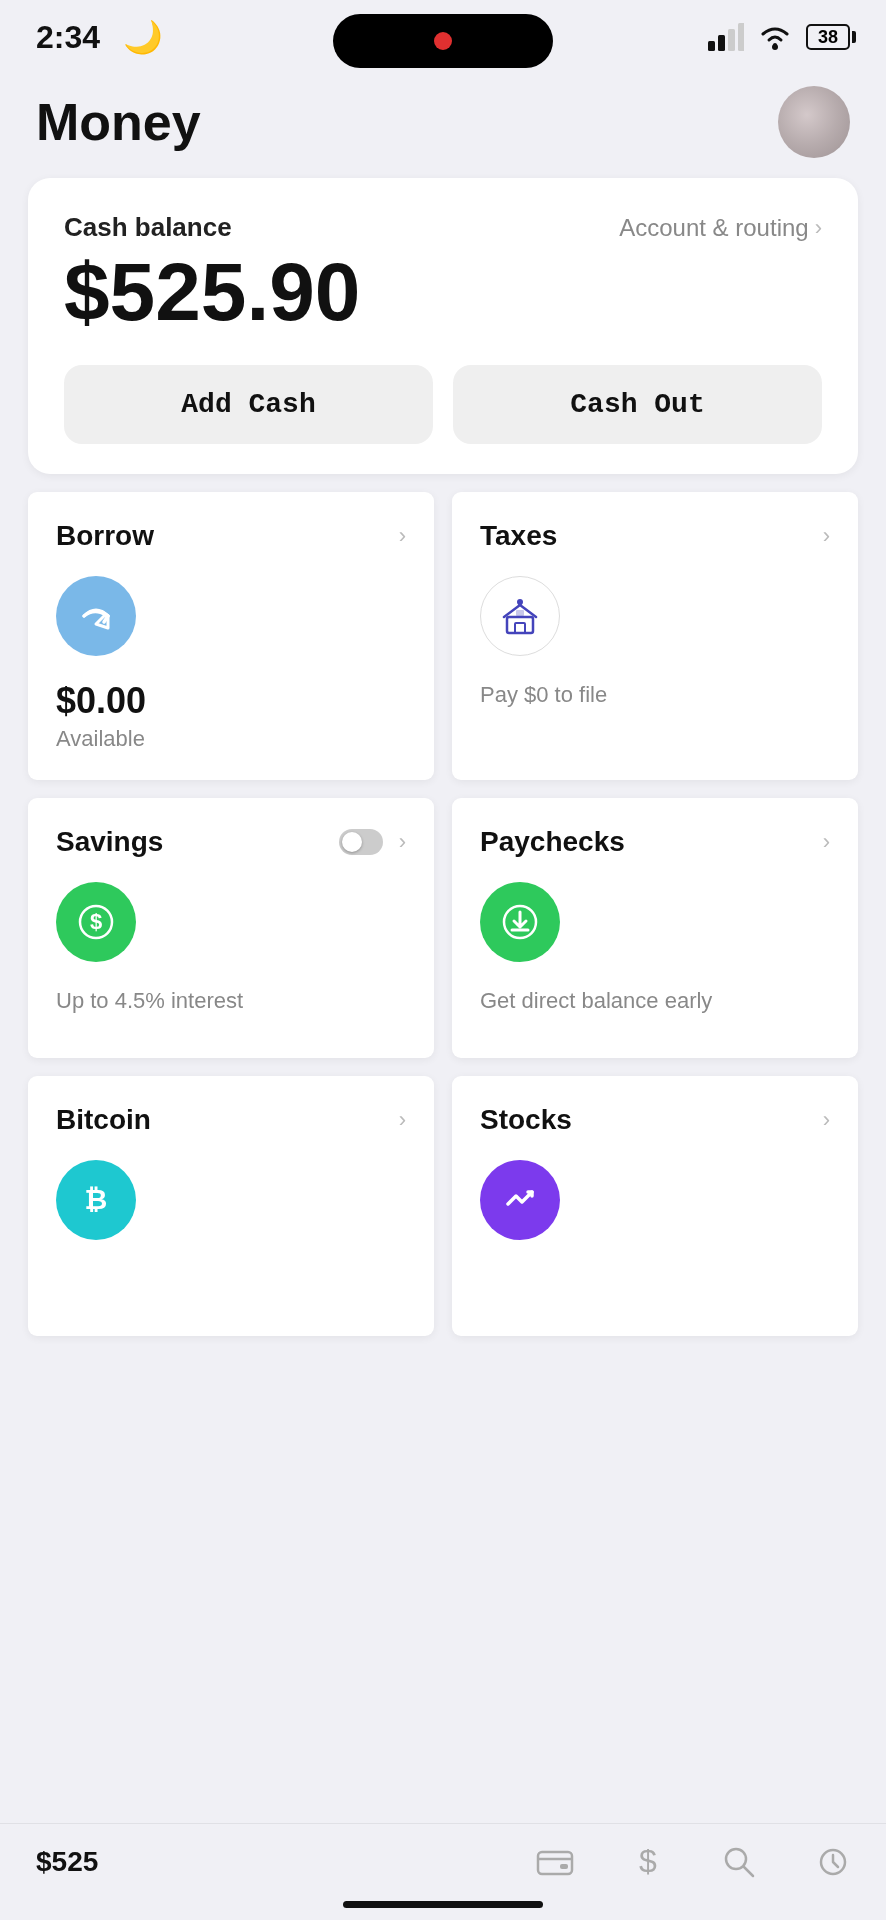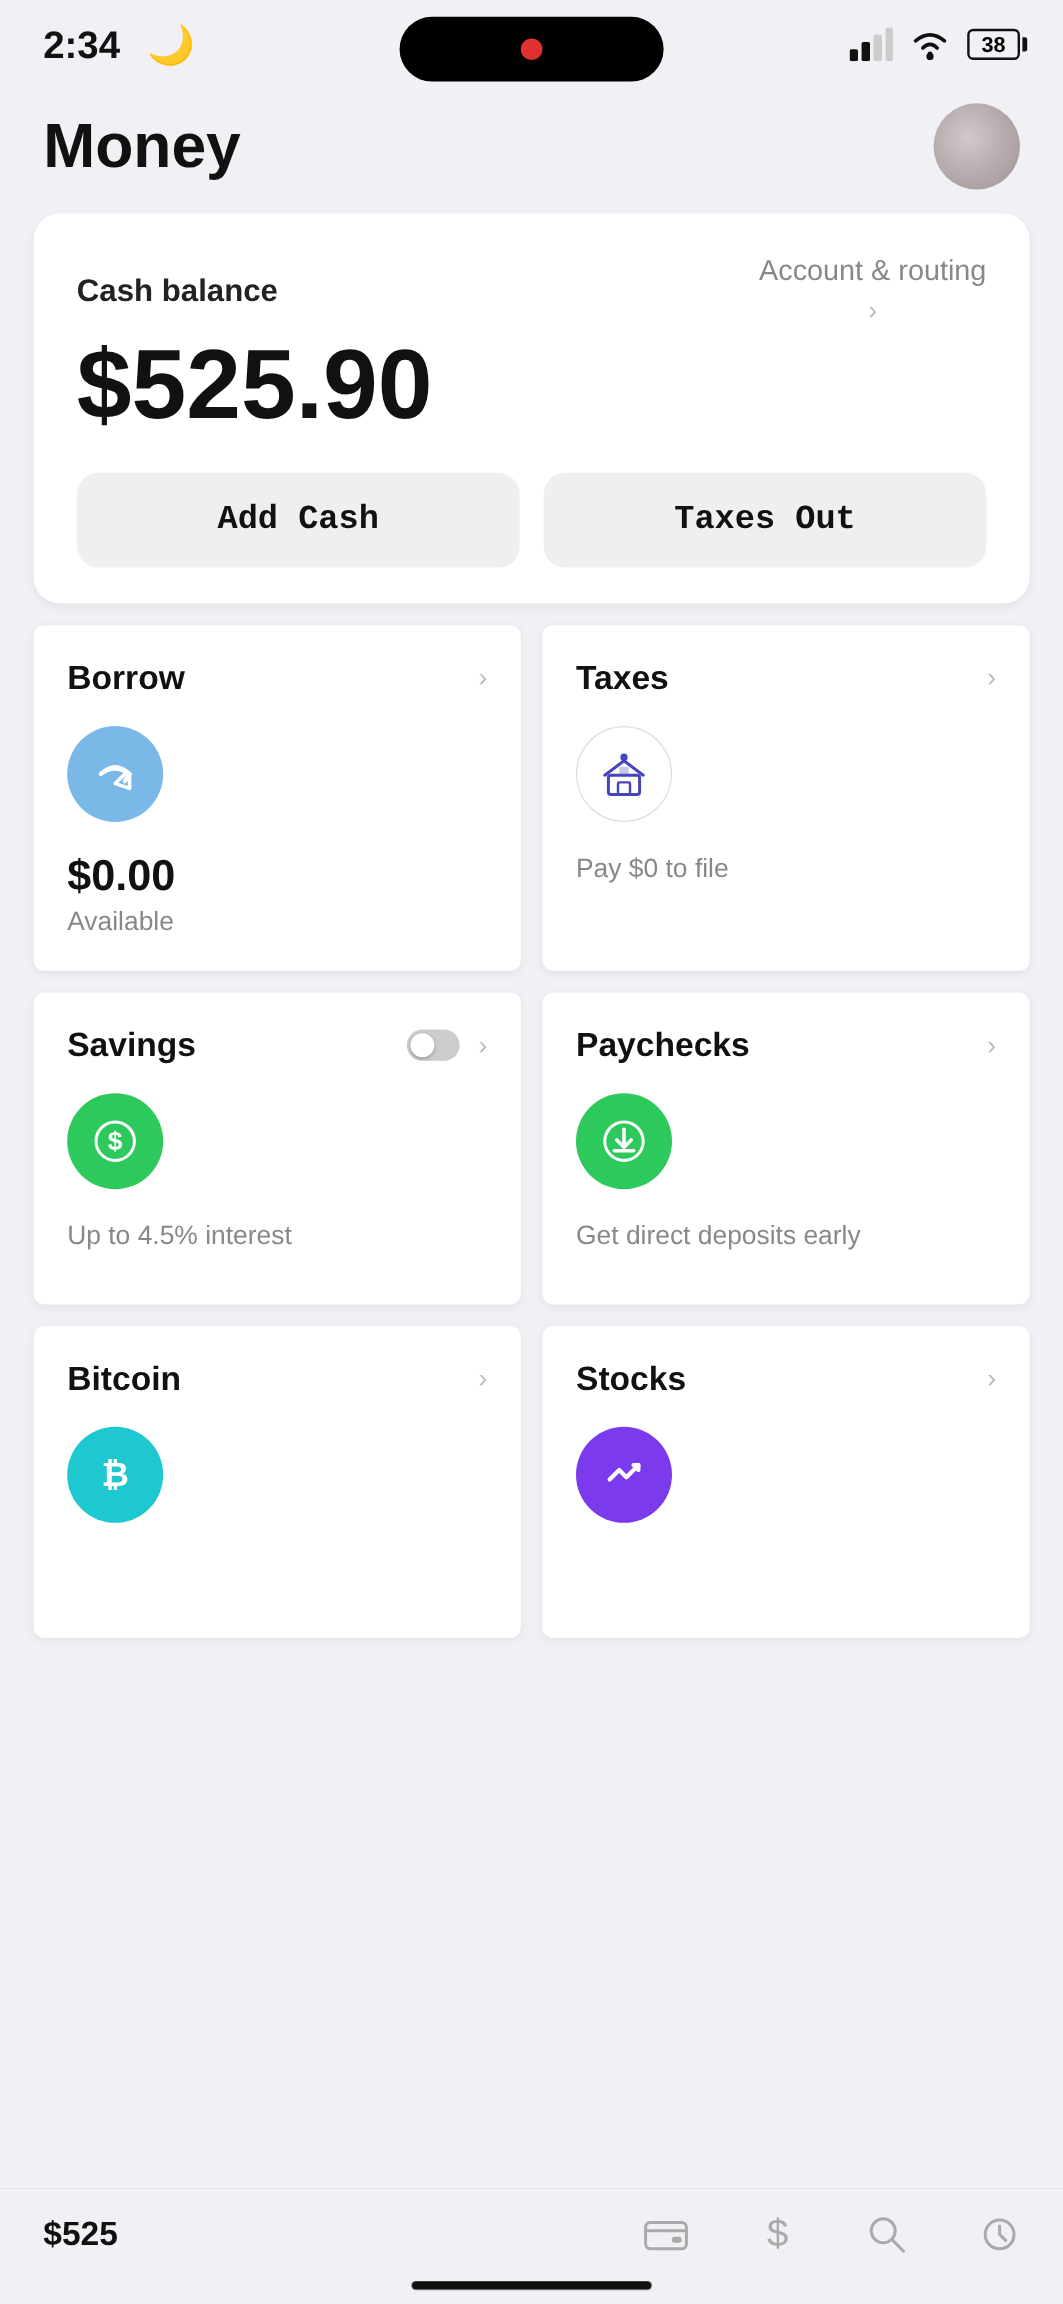--- a/index.html
+++ b/index.html
@@ -122,21 +122,20 @@
       font-size: 26px;
       font-weight: 600;
       color: #222;
     }
     .account-routing-link {
       display: flex;
       align-items: center;
       gap: 6px;
       font-size: 24px;
       color: #888;
-      flex-direction: column;
     }
     .chevron-right {
       font-size: 22px;
       color: #bbb;
     }
     .cash-amount {
       font-size: 82px;
       font-weight: 700;
       color: #111;
       margin-bottom: 28px;
@@ -341,21 +340,21 @@
     <div class="cash-balance-header">
       <span class="cash-balance-label">Cash balance</span>
       <div class="account-routing-link">
         <span>Account &amp; routing</span>
         <span class="chevron-right">›</span>
       </div>
     </div>
     <div class="cash-amount">$525.90</div>
     <div class="cash-action-buttons">
       <button class="action-btn">Add Cash</button>
-      <button class="action-btn">Taxes Out</button>
+      <button class="action-btn">Cash Out</button>
     </div>
   </div>
 
   <div class="cards-grid">
 
     <div class="card">
       <div class="card-header">
         <span class="card-title">Borrow</span>
         <span class="card-chevron">›</span>
       </div>
@@ -410,21 +409,21 @@
         <span class="card-title">Paychecks</span>
         <span class="card-chevron">›</span>
       </div>
       <div class="card-icon icon-green-download">
         <svg width="44" height="44" viewBox="0 0 44 44" fill="none">
           <circle cx="22" cy="22" r="16" stroke="white" stroke-width="2.5"></circle>
           <path d="M22 12 L22 26 M16 21 L22 27 L28 21" stroke="white" stroke-width="3" stroke-linecap="round" stroke-linejoin="round"></path>
           <path d="M14 30 L30 30" stroke="white" stroke-width="3" stroke-linecap="round"></path>
         </svg>
       </div>
-      <div class="card-desc">Get direct deposits early</div>
+      <div class="card-desc">Get direct balance early</div>
     </div>
 
     <div class="card">
       <div class="card-header">
         <span class="card-title">Bitcoin</span>
         <span class="card-chevron">›</span>
       </div>
       <div class="card-icon icon-teal">
         <svg width="44" height="44" viewBox="0 0 44 44" fill="none">
           <text x="22" y="31" text-anchor="middle" font-size="28" font-weight="bold" fill="white" font-family="Arial">₿</text>

